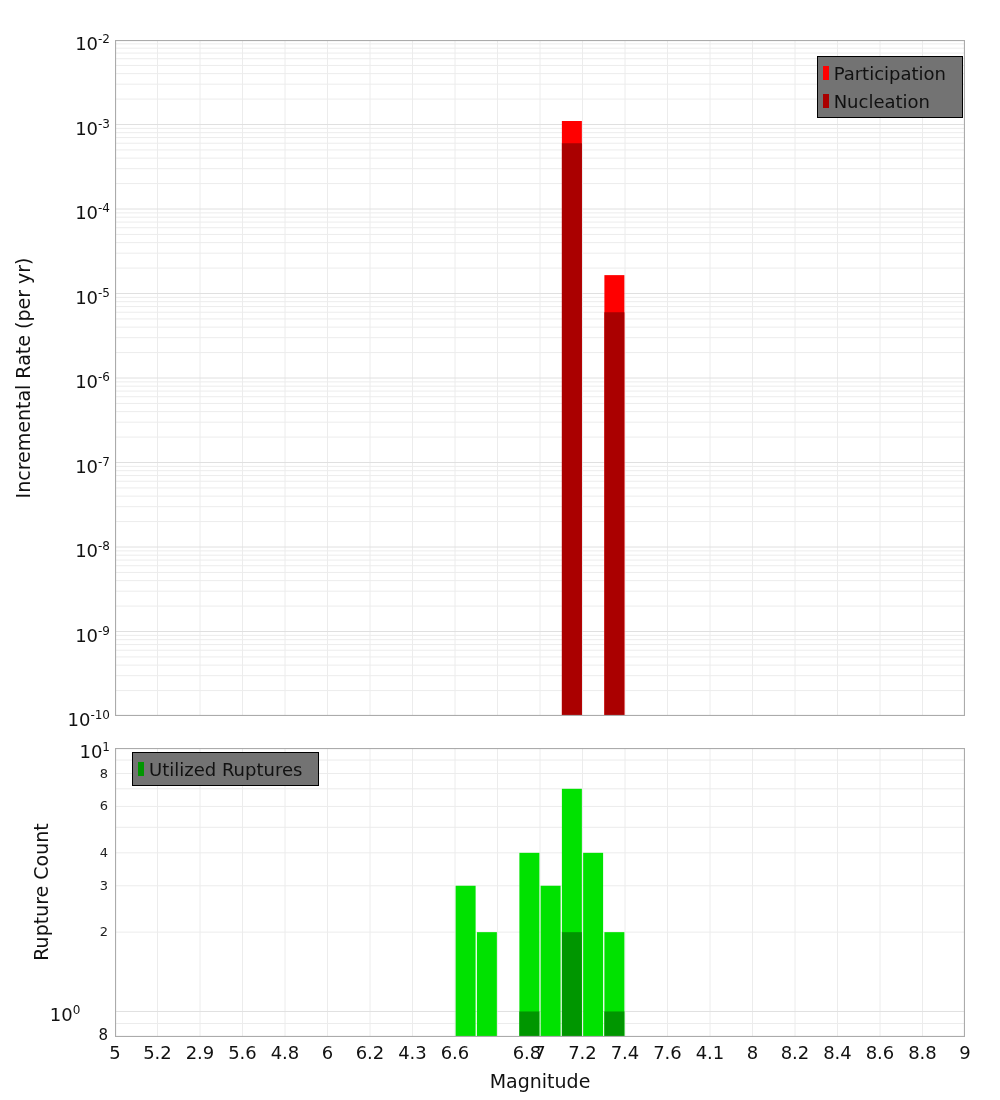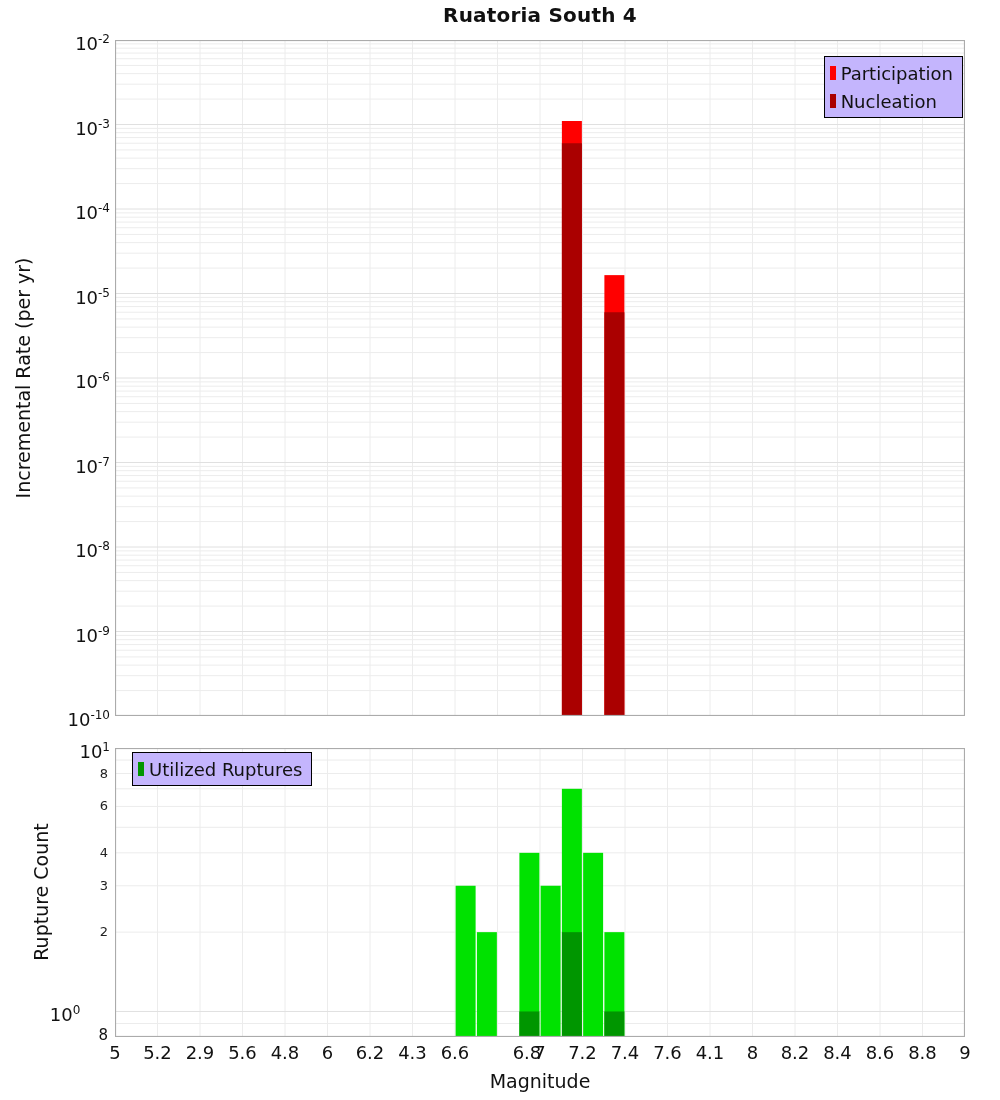--- a/index.html
+++ b/index.html
@@ -4,21 +4,21 @@
 <style>
   html,body{margin:0;padding:0;background:#fff}
   .figure{position:relative;width:1000px;height:1100px;background:#ffffff;
           font-family:"DejaVu Sans","Liberation Sans",sans-serif;color:#111;overflow:hidden}
   .title{position:absolute;left:115px;top:3px;width:850px;text-align:center;
          font-size:20px;font-weight:bold;letter-spacing:0.2px}
   .panel{position:absolute;left:115px;background:#fff}
   #panel-rate{top:40px;width:850px;height:676px}
   #panel-count{top:748px;width:850px;height:289px}
   .panel svg{display:block}
-  .legend{position:absolute;background:#c4b5fd;border:1.6px solid #000;padding:2px 9px 2px 5px;z-index:5}
+  .legend{position:absolute;background:#737373;border:1.6px solid #000;padding:2px 16px 2px 5px;z-index:5}
   .lrow{display:flex;align-items:center;height:28px}
   .sw{display:inline-block;width:6px;height:14px;margin-right:5px;flex:0 0 auto}
   .ltext{font-size:18px;white-space:nowrap}
   .legend1{top:16px;right:2px}
   .legend2{top:4px;left:17px}
   .xtick{position:absolute;width:64px;text-align:center;font-size:18px}
   .ytick{position:absolute;width:90px;text-align:right;font-size:18px;line-height:22px}
   .ytick sup{font-size:12px}
   .ytick-minor{position:absolute;width:80px;text-align:right;font-size:13px;line-height:16px;color:#222}
   .ytick-edge{font-size:15px;line-height:17px;color:#111}
@@ -26,21 +26,20 @@
           white-space:nowrap;font-size:19px;transform:rotate(-90deg)}
   #ylabel-rate{left:23px;top:378px}
   #ylabel-count{left:41px;top:892px}
   .xlabel{position:absolute;left:115px;width:850px;top:1070px;text-align:center;font-size:19px}
 </style>
 </head>
 <body>
 
 <div class="figure">
 
-  <div class="title">Ruatoria South 4</div>
 
   <div class="ylabel" id="ylabel-rate">Incremental Rate (per yr)</div>
   <div class="ylabel" id="ylabel-count">Rupture Count</div>
   <div class="xlabel">Magnitude</div>
 
   <div class="panel" id="panel-rate">
     <svg id="svg-rate" width="850" height="676">
         <line x1="42.500000000000036" y1="0" x2="42.500000000000036" y2="676" stroke="#ececec" stroke-width="1"></line>
         <line x1="85.00000000000007" y1="0" x2="85.00000000000007" y2="676" stroke="#ececec" stroke-width="1"></line>
         <line x1="127.49999999999993" y1="0" x2="127.49999999999993" y2="676" stroke="#ececec" stroke-width="1"></line>

